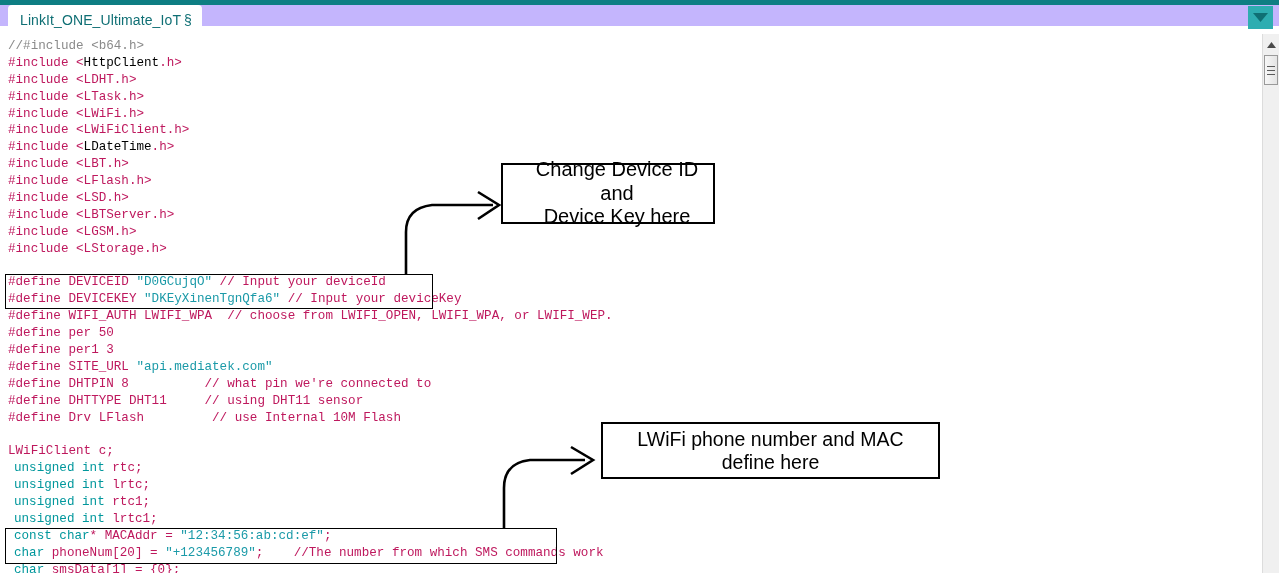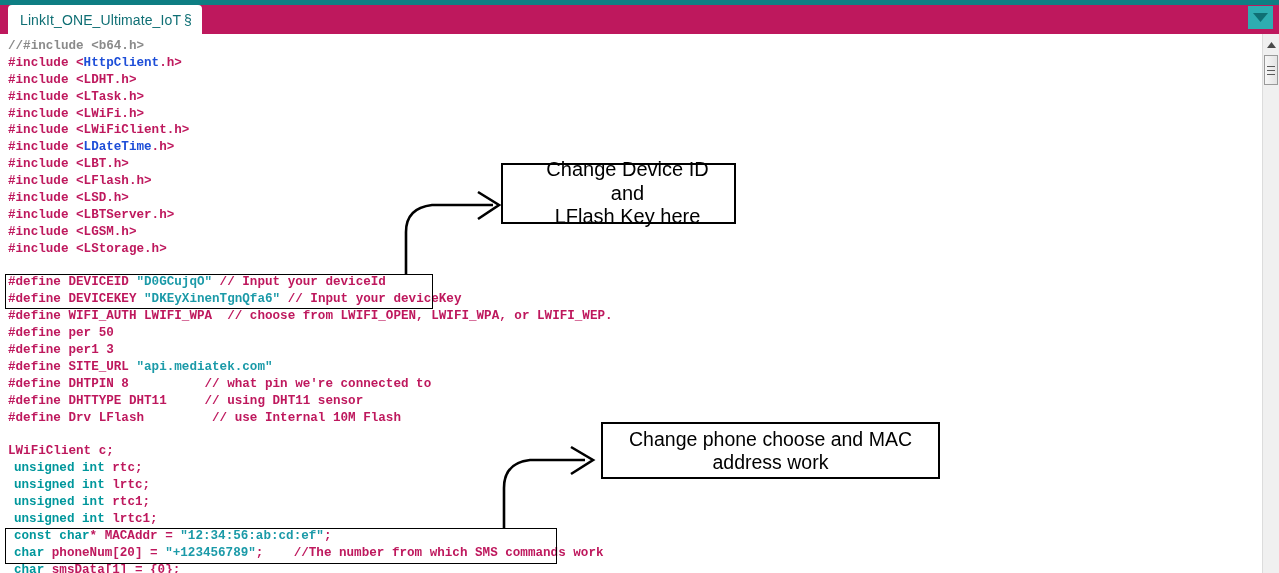--- a/index.html
+++ b/index.html
@@ -3,22 +3,22 @@
 <meta charset="utf-8">
 <style>
   html,body{margin:0;padding:0;background:#fff;}
   body{
     width:1279px;height:573px;overflow:hidden;
     font-family:"Liberation Sans",sans-serif;
     position:relative;
   }
   
   #tabbar{
-    position:absolute;left:0;top:0;width:1279px;height:34px;
-    background:#be185d;
+    position:absolute;left:0;top:0;width:1279px;height:26px;
+    background:#c4b5fd;
     box-sizing:border-box;
   }
   #tabbar-topstrip{
     position:absolute;left:0;top:0;width:1279px;height:5px;
     background:#0e7e83;
   }
   #tab-active{
     position:absolute;left:8px;top:5px;height:29px;
     background:#ffffff;
     border-top-left-radius:4px;border-top-right-radius:4px;
@@ -35,34 +35,34 @@
     position:absolute;right:6px;top:6px;width:25px;height:23px;
     background:#2eadb1;
     display:flex;align-items:center;justify-content:center;
     cursor:pointer;
   }
   #tab-menu-button svg{display:block;}
 
   
   #editor{
     position:absolute;left:0;top:34px;width:1262px;height:539px;
-    background:#ffffff;overflow:hidden;font-weight:bold;
+    background:#ffffff;overflow:hidden;
   }
   #code{
     position:absolute;left:8px;top:4px;
     font-family:"Liberation Mono","DejaVu Sans Mono",monospace;
     font-size:12.6px;
     line-height:16.9px;
     white-space:pre;
     color:#2f2f2f;
   }
   .ln{height:16.9px;}
   .cmt{color:#8a8a8a;}
   .kw{color:#00979c;margin-left:6px;}
-  .lib{color:#1d4ed8;}
+  .lib{color:#000000;}
   .str{color:#1b9aa8;}
   .plain{color:#be185d;}
 
   
   #vscroll{
     position:absolute;right:0;top:34px;width:17px;height:539px;
     background:#f0f0f0;border-left:1px solid #dcdcdc;
     box-sizing:border-box;
   }
   #vscroll-up{
@@ -100,21 +100,21 @@
     position:absolute;border:2.2px solid #000;box-sizing:border-box;
     background:#fff;
     display:flex;align-items:center;justify-content:center;
     text-align:center;
     font-family:"Liberation Sans",sans-serif;
     color:#000;
     line-height:1.18;
     padding:4px 10px;
   }
   #callout-device{
-    left:501px;top:163px;width:235px;height:61px;font-size:20px;padding-left:28px;
+    left:501px;top:163px;width:214px;height:61px;font-size:20px;padding-left:28px;
   }
   #callout-phone{
     left:601px;top:422px;width:339px;height:57px;font-size:19.5px;
   }
   .callout span{display:block;}
 
   svg.arrow{position:absolute;overflow:visible;}
 </style>
 </head>
 <body>
@@ -163,24 +163,24 @@
   </svg>
 
   <svg class="arrow" style="left:0;top:0;width:1279px;height:573px;">
     <path d="M504,528 L504,488 Q504,463 530,460 L585,460" stroke="#000" stroke-width="2.6" fill="none" stroke-linecap="butt"></path>
     <path d="M571,447 L593,460 L571,474" stroke="#000" stroke-width="2.6" fill="none"></path>
   </svg>
 
   <div class="callout" id="callout-device">
     <div>
       <span>Change Device ID and</span>
-      <span>LFlash Key here</span>
+      <span>Device Key here</span>
     </div>
   </div>
 
   <div class="callout" id="callout-phone">
     <div>
-      <span>Change phone choose and MAC</span>
-      <span>address work</span>
+      <span>LWiFi phone number and MAC</span>
+      <span>define here</span>
     </div>
   </div>
 
 </div>
 
 </body></html>

